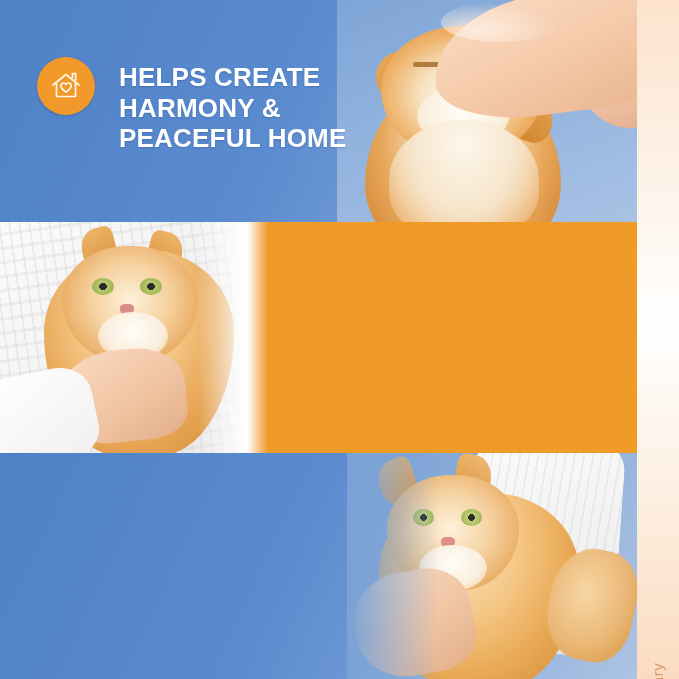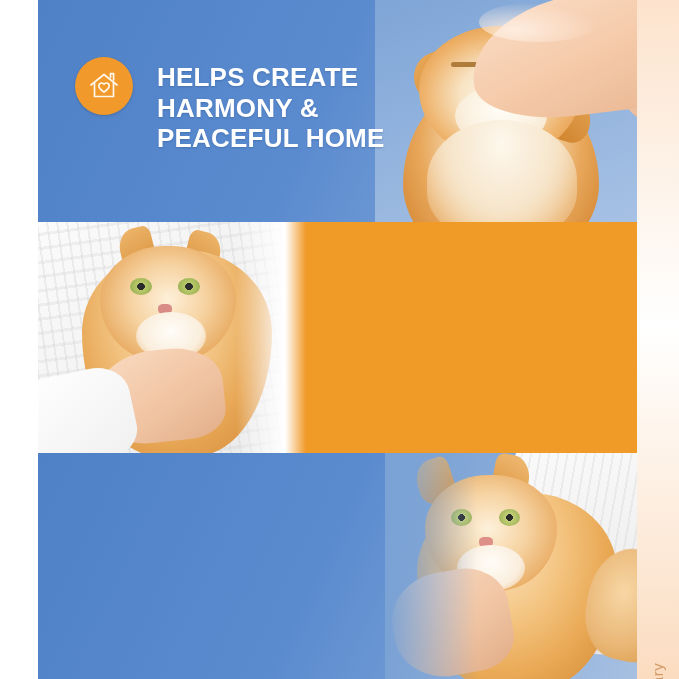--- a/index.html
+++ b/index.html
@@ -24,21 +24,20 @@
     width: 637px;
     height: 679px;
     overflow: hidden;
   }
 
   .panel {
     position: absolute;
     left: 0;
     width: 637px;
     overflow: hidden;
-    margin-left: 38px;
   }
   #panel-1 { top: 0px;   height: 222px; }
   #panel-2 { top: 222px; height: 231px; }
   #panel-3 { top: 453px; height: 226px; }
 
   
   .bg-blue {
     position: absolute;
     inset: 0;
     background: linear-gradient(115deg, #4f81c7 0%, #5b8bcf 45%, #7ea4d8 80%, #9cb8e0 100%);

